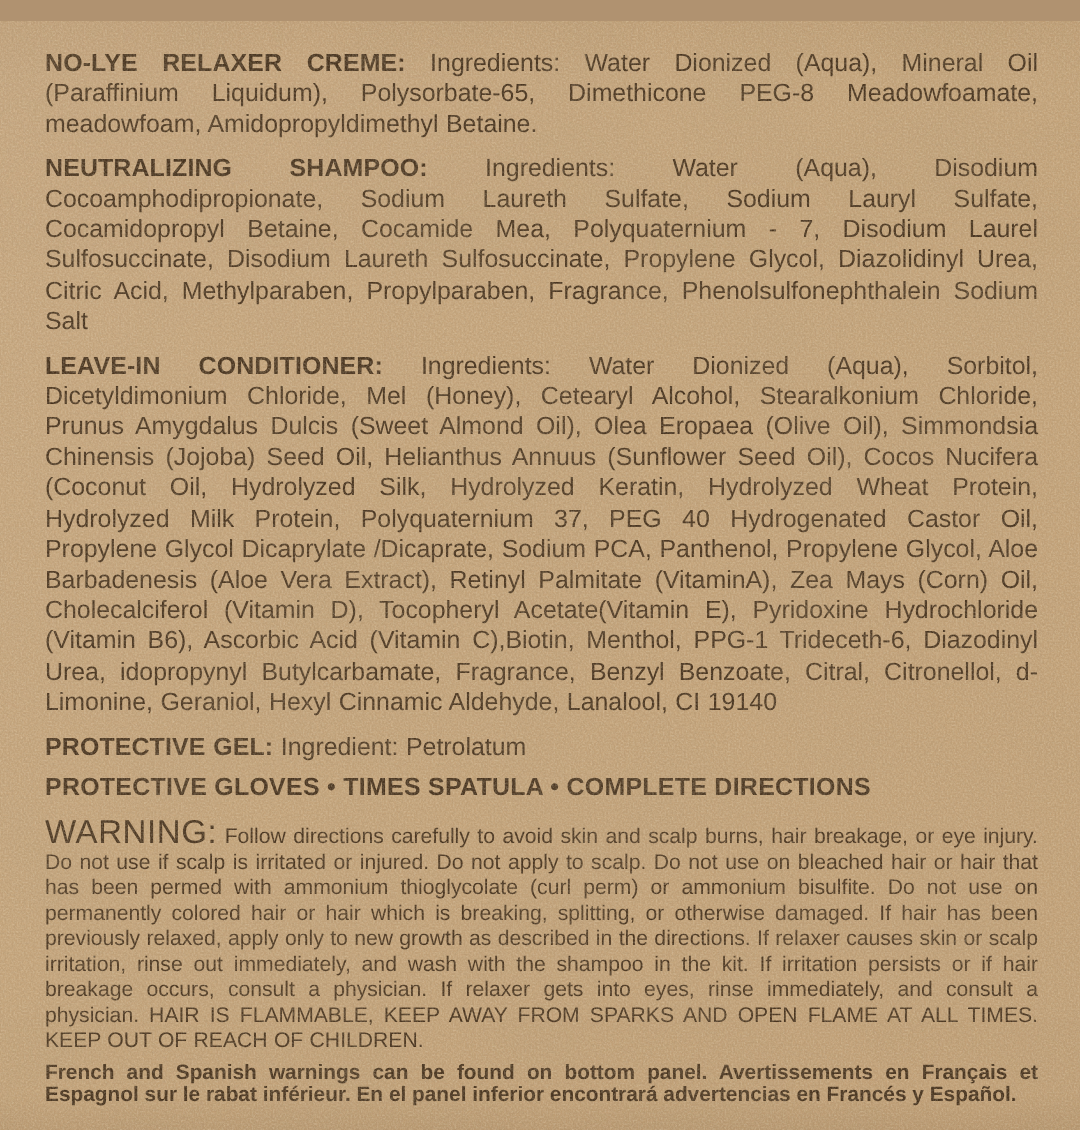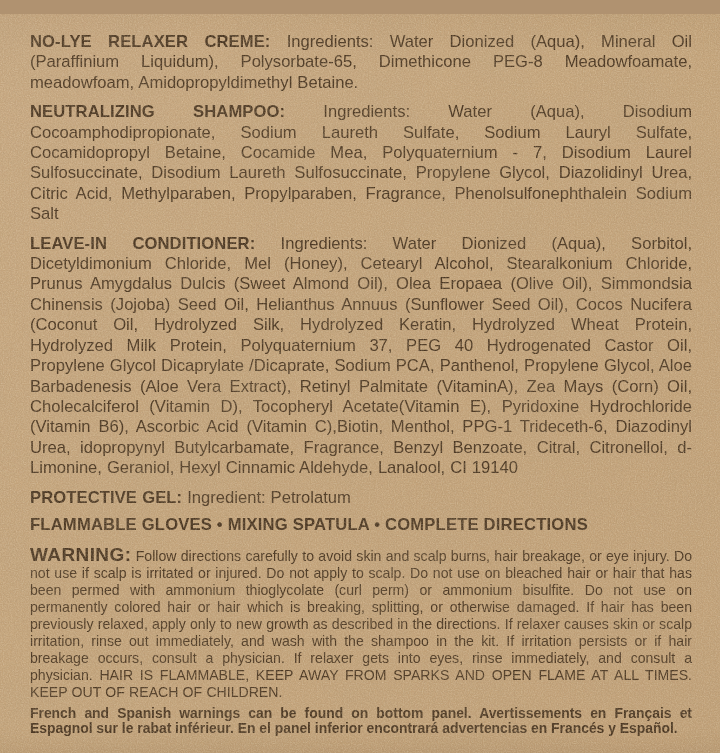--- a/index.html
+++ b/index.html
@@ -52,22 +52,22 @@
   }
 
   .warning {
     font-size: 14.1px;
     line-height: 16.9px;
     text-align: justify;
     margin-bottom: 5px;
     word-spacing: 0.3px;
   }
   .warning .warn-head {
-    font-size: 19px;
-    font-weight: 700;
+    font-size: 22px;
+    font-weight: 400;
     letter-spacing: 0.4px;
   }
   .warning strong.tail { font-weight: 400; }
 
   .footnote {
     font-size: 13.9px;
     line-height: 15.9px;
     font-weight: 700;
     text-align: justify;
   }
@@ -81,21 +81,21 @@
 
     <p class="sec"><strong>NO-LYE RELAXER CREME:</strong><span> Ingredients:  Water Dionized (Aqua), Mineral Oil (Paraffinium Liquidum), Polysorbate-65, Dimethicone PEG-8 Meadowfoamate, meadowfoam, Amidopropyldimethyl Betaine.</span></p>
 
 
     <p class="sec"><strong>NEUTRALIZING SHAMPOO:</strong><span> Ingredients: Water (Aqua), Disodium Cocoamphodipropionate, Sodium Laureth Sulfate, Sodium Lauryl Sulfate, Cocamidopropyl Betaine, Cocamide Mea, Polyquaternium - 7, Disodium Laurel Sulfosuccinate, Disodium Laureth Sulfosuccinate, Propylene Glycol, Diazolidinyl Urea, Citric Acid, Methylparaben, Propylparaben, Fragrance, Phenolsulfonephthalein Sodium Salt</span></p>
 
     <p class="sec"><strong>LEAVE-IN CONDITIONER:</strong><span> Ingredients: Water Dionized (Aqua), Sorbitol, Dicetyldimonium Chloride, Mel (Honey), Cetearyl Alcohol, Stearalkonium Chloride, Prunus Amygdalus Dulcis (Sweet Almond Oil), Olea Eropaea (Olive Oil), Simmondsia Chinensis (Jojoba) Seed Oil, Helianthus Annuus (Sunflower Seed Oil), Cocos Nucifera (Coconut Oil, Hydrolyzed Silk, Hydrolyzed Keratin, Hydrolyzed Wheat Protein, Hydrolyzed Milk Protein, Polyquaternium 37, PEG 40 Hydrogenated Castor Oil, Propylene Glycol Dicaprylate /Dicaprate, Sodium PCA, Panthenol, Propylene Glycol, Aloe Barbadenesis (Aloe Vera Extract), Retinyl Palmitate (VitaminA), Zea Mays (Corn) Oil, Cholecalciferol (Vitamin D), Tocopheryl Acetate(Vitamin E), Pyridoxine Hydrochloride (Vitamin B6),  Ascorbic Acid (Vitamin C),Biotin, Menthol, PPG-1 Trideceth-6, Diazodinyl Urea, idopropynyl Butylcarbamate, Fragrance, Benzyl Benzoate, Citral, Citronellol, d-Limonine, Geraniol, Hexyl Cinnamic Aldehyde, Lanalool, CI 19140</span></p>
 
     <p class="sec" style="margin-bottom:7px"><strong>PROTECTIVE GEL:</strong><span> Ingredient: Petrolatum</span></p>
 
-    <p class="kit-line">FLAMMABLE GLOVES • MIXING SPATULA • COMPLETE DIRECTIONS</p>
+    <p class="kit-line">PROTECTIVE GLOVES • TIMES SPATULA • COMPLETE DIRECTIONS</p>
 
     <p class="warning"><strong class="warn-head">WARNING:</strong><span>  Follow directions carefully to avoid skin and scalp burns, hair breakage, or eye injury. Do not use if scalp is irritated or injured. Do not apply to scalp. Do not use on bleached hair or hair that has been permed with ammonium thioglycolate (curl perm) or ammonium bisulfite. Do not use on permanently colored hair or hair which is breaking, splitting, or otherwise damaged. If hair has been previously relaxed, apply only to new growth as described in the directions. If relaxer causes skin or scalp irritation, rinse out immediately, and wash with the shampoo in the kit. If irritation persists or if hair breakage occurs, consult a physician. If relaxer gets into eyes, rinse immediately, and consult a physician. </span><strong class="tail">HAIR IS FLAMMABLE, KEEP AWAY FROM SPARKS AND OPEN FLAME AT ALL TIMES. KEEP OUT OF REACH OF CHILDREN.</strong></p>
 
     <p class="footnote">French and Spanish warnings can be found on bottom panel. Avertissements en Français et Espagnol sur le rabat inférieur. En el panel inferior encontrará advertencias en Francés y Español.</p>
 
   </div>
 
   <svg class="grain" width="720" height="753" aria-hidden="true">
     <defs>
       <filter id="grainDark" x="0" y="0" width="100%" height="100%">

